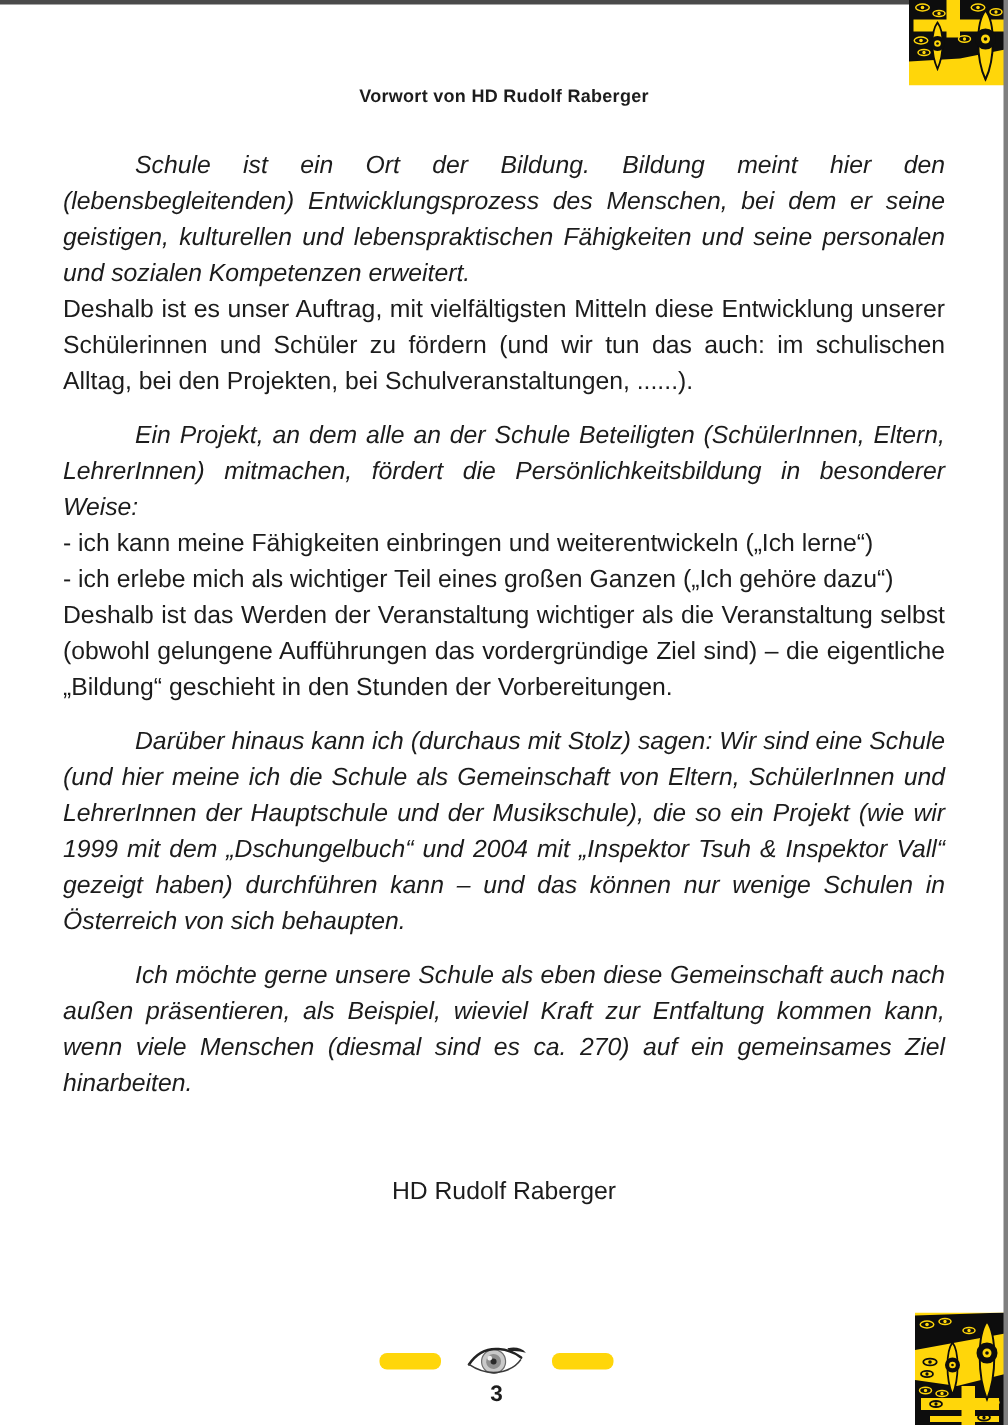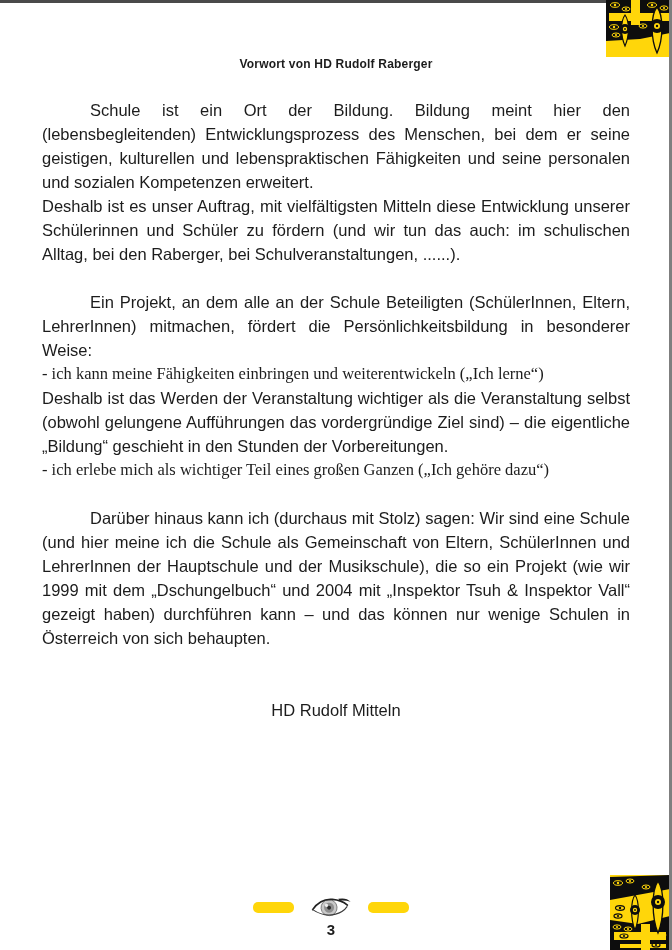--- a/index.html
+++ b/index.html
@@ -31,23 +31,23 @@
     line-height:24px;
     letter-spacing:.2px;
   }
   .content{
     width:588px;
     margin:22px 0 0 42px;
     font-size:16.5px;
     line-height:24px;
   }
   .para{text-align:justify;}
-  .para.indent{text-indent:48px;}
-  .para.gap{margin-top:24px;}
-  .para.line{text-align:left;font-family:Liberation Serif, serif;}
+  .para.indent{text-indent:48px;font-style:italic;}
+  .para.gap{margin-top:12px;}
+  .para.line{text-align:left;}
   .signature{
     margin-top:48px;
     text-align:center;
     font-size:16.5px;
     line-height:24px;
   }
 
   .footer{
     position:absolute;
     left:331px;
@@ -75,27 +75,28 @@
 
 <div class="edge-top"></div>
 <div class="edge-right"></div>
 
 <div class="page">
 
   <h1 class="title">Vorwort von HD Rudolf Raberger</h1>
 
   <div class="content">
     <p class="para indent">Schule ist ein Ort der Bildung. Bildung meint hier den (lebensbegleitenden) Entwicklungsprozess des Menschen, bei dem er seine geistigen, kulturellen und lebenspraktischen Fähigkeiten und seine personalen und sozialen Kompetenzen erweitert.</p>
-    <p class="para">Deshalb ist es unser Auftrag, mit vielfältigsten Mitteln diese Entwicklung unserer Schülerinnen und Schüler zu fördern (und wir tun das auch: im schulischen Alltag, bei den Raberger, bei Schulveranstaltungen, ......).</p>
+    <p class="para">Deshalb ist es unser Auftrag, mit vielfältigsten Mitteln diese Entwicklung unserer Schülerinnen und Schüler zu fördern (und wir tun das auch: im schulischen Alltag, bei den Projekten, bei Schulveranstaltungen, ......).</p>
     <p class="para indent gap">Ein Projekt, an dem alle an der Schule Beteiligten (SchülerInnen, Eltern, LehrerInnen) mitmachen, fördert die Persönlichkeitsbildung in besonderer Weise:</p>
     <p class="para line">- ich kann meine Fähigkeiten einbringen und weiterentwickeln („Ich lerne“)</p>
+    <p class="para line">- ich erlebe mich als wichtiger Teil eines großen Ganzen („Ich gehöre dazu“)</p>
     <p class="para">Deshalb ist das Werden der Veranstaltung wichtiger als die Veranstaltung selbst (obwohl gelungene Aufführungen das vordergründige Ziel sind) – die eigentliche „Bildung“ geschieht in den Stunden der Vorbereitungen.</p>
-    <p class="para line">- ich erlebe mich als wichtiger Teil eines großen Ganzen („Ich gehöre dazu“)</p>
     <p class="para indent gap">Darüber hinaus kann ich (durchaus mit Stolz) sagen: Wir sind eine Schule (und hier meine ich die Schule als Gemeinschaft von Eltern, SchülerInnen und LehrerInnen der Hauptschule und der Musikschule), die so ein Projekt (wie wir 1999 mit dem „Dschungelbuch“ und 2004 mit „Inspektor Tsuh &amp; Inspektor Vall“ gezeigt haben) durchführen kann – und das können nur wenige Schulen in Österreich von sich behaupten.</p>
-    <p class="signature">HD Rudolf Mitteln</p>
+    <p class="para indent gap">Ich möchte gerne unsere Schule als eben diese Gemeinschaft auch nach außen präsentieren, als Beispiel, wieviel Kraft zur Entfaltung kommen kann, wenn viele Menschen (diesmal sind es ca. 270) auf ein gemeinsames Ziel hinarbeiten.</p>
+    <p class="signature">HD Rudolf Raberger</p>
   </div>
 
   <div class="footer">
     <div class="footer-row">
       <span class="footer-bar"></span>
       <svg width="42" height="26" viewBox="0 0 42 26">
         <g transform="rotate(-5 21 13)">
           <circle cx="19" cy="13.5" r="8" fill="#C9C9C9" stroke="#6B6B6B" stroke-width="0.8"></circle>
           <circle cx="19" cy="13.5" r="5" fill="#8F8F8F"></circle>
           <circle cx="19" cy="13.5" r="2" fill="#2A2A2A"></circle>

